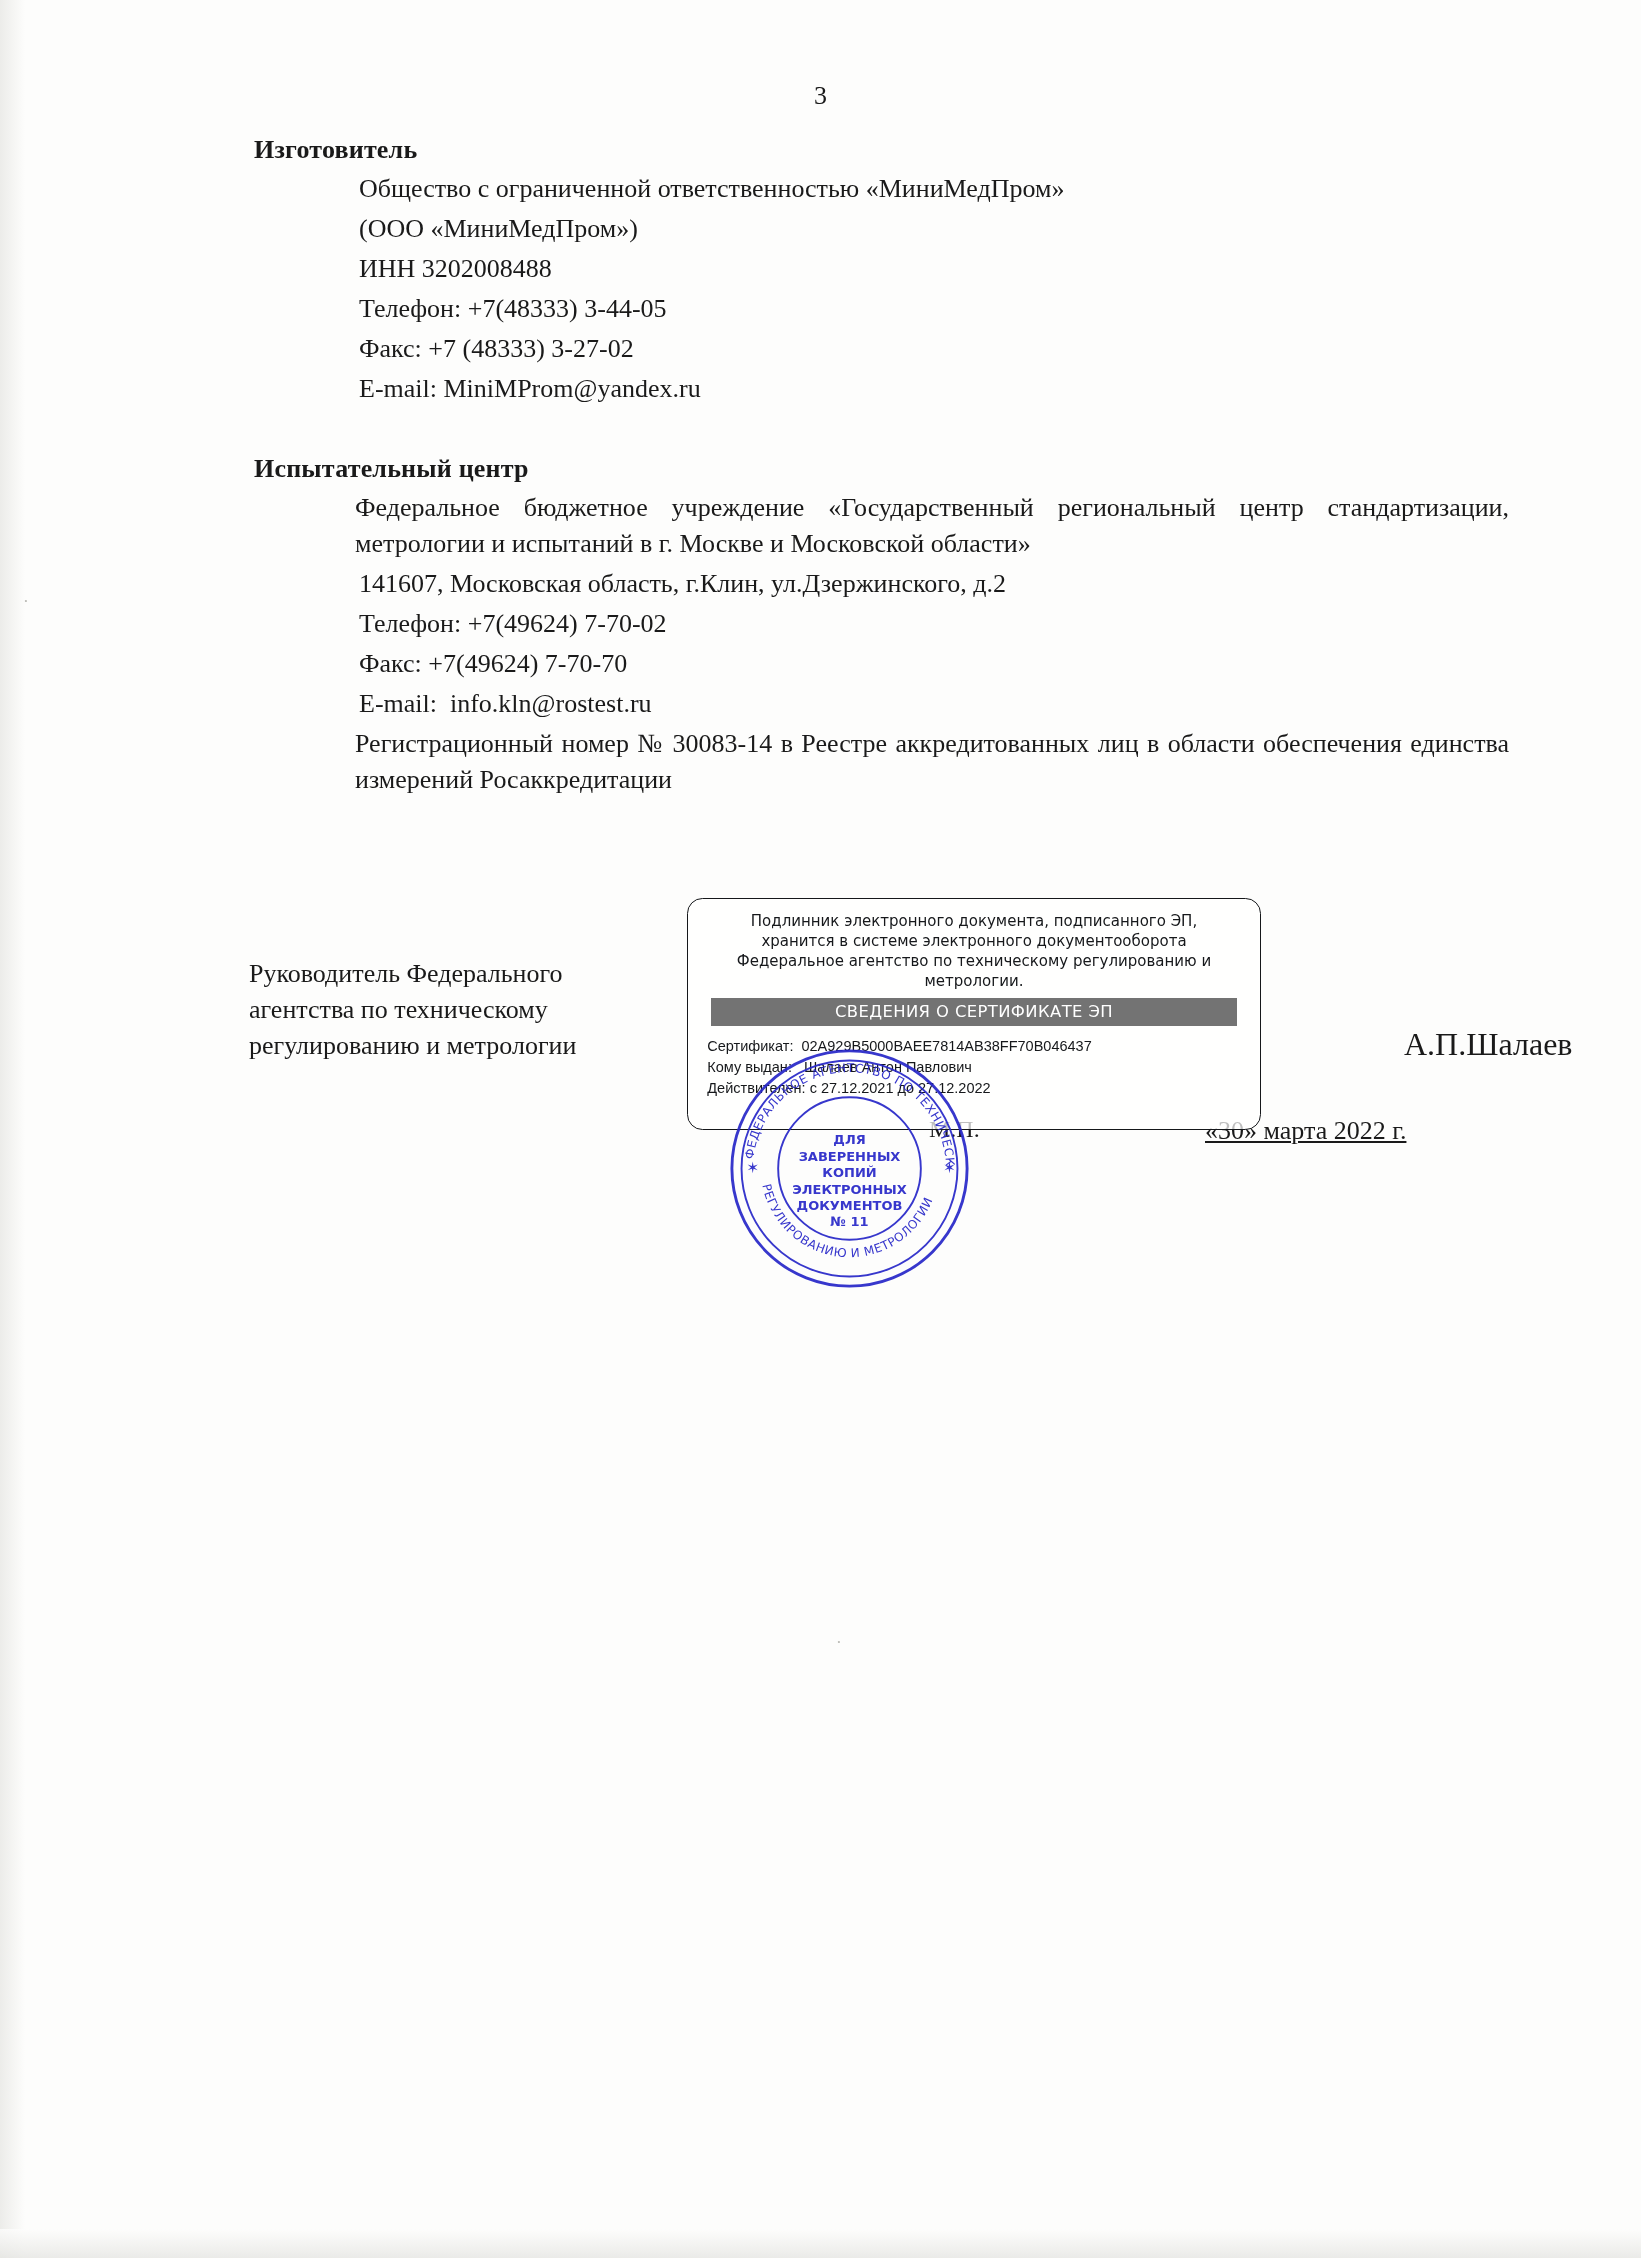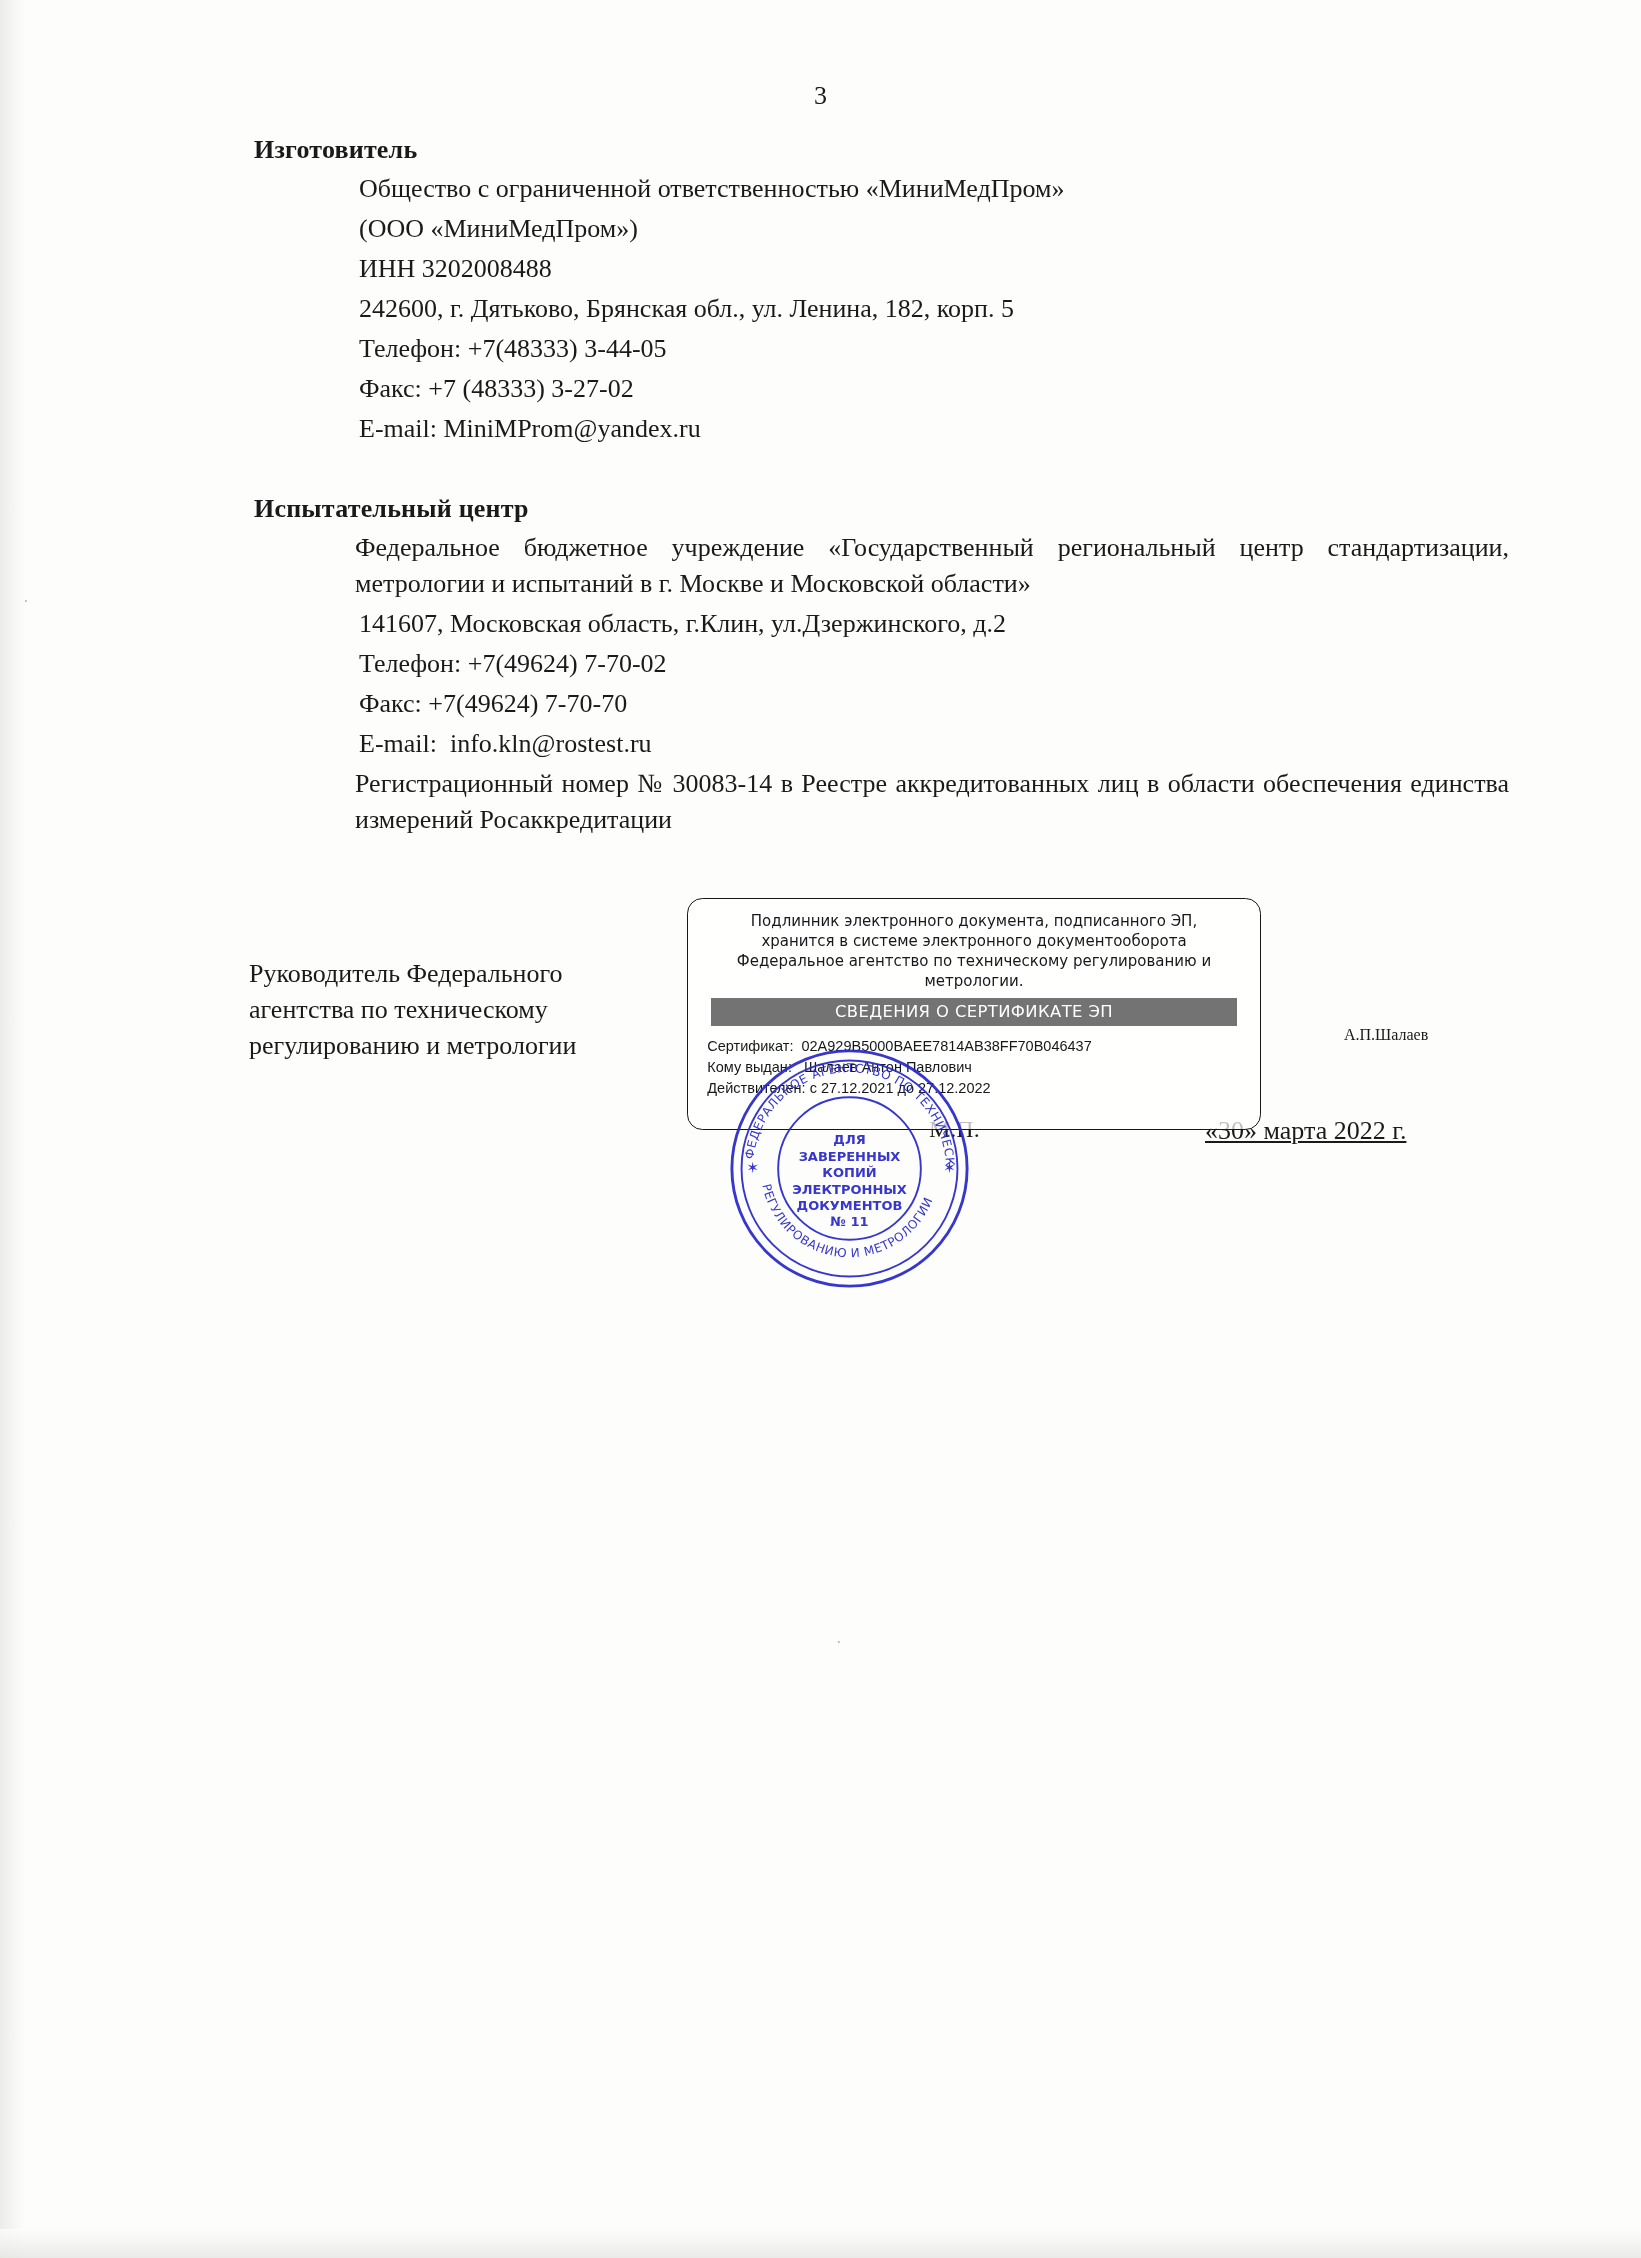--- a/index.html
+++ b/index.html
@@ -85,23 +85,23 @@
   .sign-title {
     position: absolute;
     left: 249px;
     top: 29px;
     width: 406px;
     font-size: 26px;
     line-height: 36px;
   }
   .sign-name {
     position: absolute;
-    left: 1344px;
+    left: 1404px;
     top: 99px;
-    font-size: 16px;
+    font-size: 32px;
   }
   .mp {
     position: absolute;
     left: 929px;
     top: 189px;
     font-size: 24px;
   }
   .sign-date {
     position: absolute;
     left: 1205px;
@@ -185,21 +185,20 @@
   <div class="faint-mark" style="left:836px; top:1632px;">·</div>
 
   <div class="content">
 
     <div>
       <p class="section-title">Изготовитель</p>
       <div class="block">
         <p class="line">Общество с ограниченной ответственностью «МиниМедПром»</p>
         <p class="line">(ООО «МиниМедПром»)</p>
         <p class="line">ИНН 3202008488</p>
-        <p class="line">242600, г. Дятьково, Брянская обл., ул. Ленина, 182, корп. 5</p>
         <p class="line">Телефон: +7(48333) 3-44-05</p>
         <p class="line">Факс: +7 (48333) 3-27-02</p>
         <p class="line">E-mail: MiniMProm@yandex.ru</p>
       </div>
     </div>
 
     <div class="gap-large"></div>
 
     <div>
       <p class="section-title">Испытательный центр</p>

